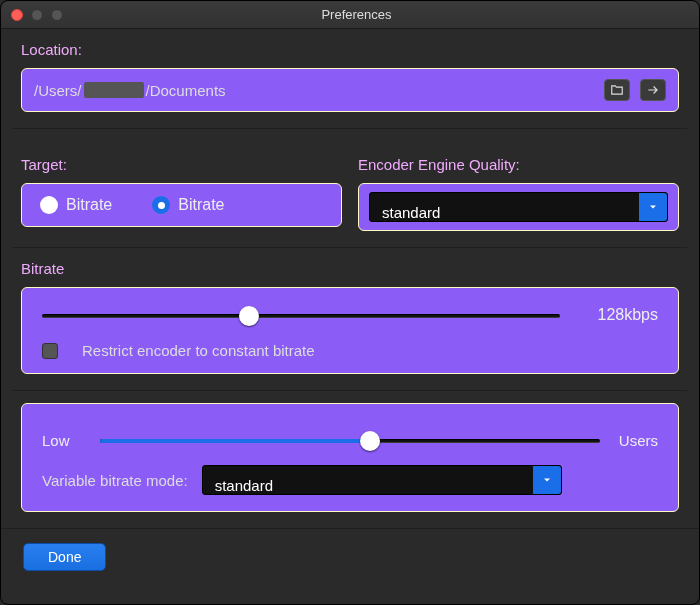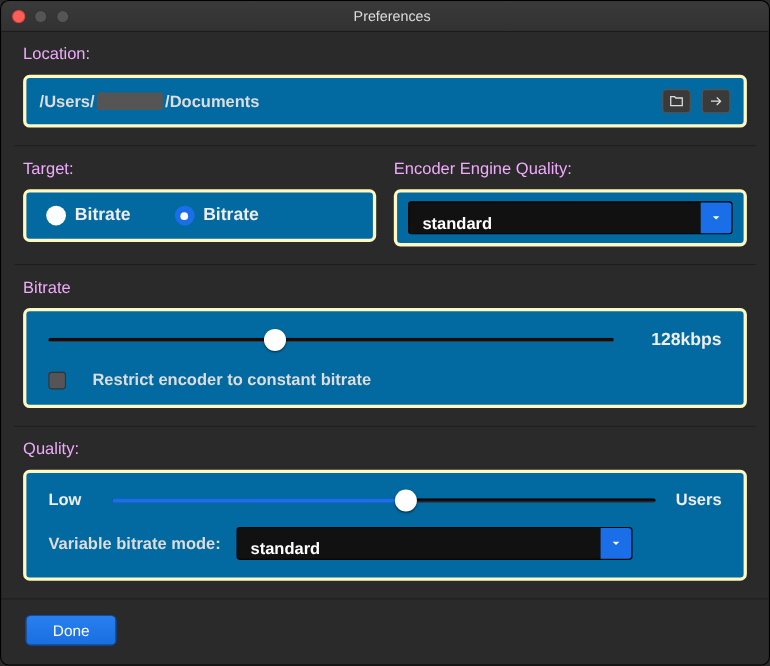--- a/index.html
+++ b/index.html
@@ -51,27 +51,26 @@
   }
   .section:last-of-type { border-bottom: none; }
   .section-label {
     color: #f0abfc;
     font-size: 15px;
     margin-bottom: 10px;
     display: block;
   }
   .row { display: flex; align-items: center; gap: 10px; }
   .well {
-    background: #0369a1;
-    border: 3px solid #fef9c3;
+    background: #8b5cf6;
+    border: 1px solid #fef9c3;
     border-radius: 6px;
     padding: 10px 12px;
     display: flex;
     align-items: center;
-    font-weight: bold;
   }
   .path-well {
     justify-content: space-between;
   }
   .path-text {
     color: #ddd;
     font-size: 15px;
     display: flex;
     align-items: center;
   }
@@ -92,21 +91,21 @@
     justify-content: center;
     margin-left: 6px;
     cursor: pointer;
     color: #ddd;
   }
   .icon-btn svg { width: 14px; height: 14px; fill: #ddd; }
   .two-col {
     display: flex;
     gap: 16px;
   }
-  .col { flex: 1; }
+  .col { flex: 1; margin-top: 15px; }
   .radio-well {
     padding: 12px 18px;
     gap: 40px;
   }
   .radio {
     display: inline-flex;
     align-items: center;
     gap: 8px;
     cursor: pointer;
     color: #eee;
@@ -147,21 +146,21 @@
     border-bottom-right-radius: 3px;
     display: flex; align-items: center; justify-content: center;
   }
   .select-arrow svg { width: 12px; height: 12px; fill: #fff; }
   .bitrate-well {
     flex-direction: column;
     align-items: stretch;
     padding: 18px 20px 14px 20px;
   }
   .slider-row {
-    display: flex; align-items: flex-start; gap: 18px;
+    display: flex; align-items: flex-end; gap: 18px;
     margin-bottom: 18px;
   }
   .slider {
     position: relative;
     flex: 1;
     height: 16px;
     display: flex; align-items: center;
   }
   .track {
     position: absolute;
@@ -205,21 +204,21 @@
     border-radius: 3px;
   }
   .checkbox-label { color: #ddd; font-size: 15px; }
   .quality-well {
     flex-direction: column;
     align-items: stretch;
     padding: 16px 20px;
     gap: 16px;
   }
   .q-slider-row {
-    display: flex; align-items: center; gap: 18px;
+    display: flex; align-items: center; gap: 18px; margin-top: 12px;
   }
   .q-label { color: #eee; font-size: 15px; min-width: 40px; }
   .q-label.right { text-align: right; }
   .vbr-row {
     display: flex; align-items: center; gap: 14px;
   }
   .vbr-label { color: #ddd; font-size: 15px; white-space: nowrap; }
   .footer {
     display: flex;
     justify-content: flex-start;
@@ -315,21 +314,20 @@
         <span class="bitrate-value">128kbps</span>
       </div>
       <div class="checkbox-row">
         <span class="checkbox"></span>
         <span class="checkbox-label">Restrict encoder to constant bitrate</span>
       </div>
     </div>
   </div>
 
   <div class="section">
-    <span class="section-label">Quality:</span>
     <div class="well quality-well">
       <div class="q-slider-row">
         <span class="q-label">Low</span>
         <div class="slider">
           <div class="track"></div>
           <div class="track-fill" id="quality-fill" style="width: 54%;"></div>
           <div class="thumb" id="quality-thumb" style="left: 54%;"></div>
         </div>
         <span class="q-label right">Users</span>
       </div>

